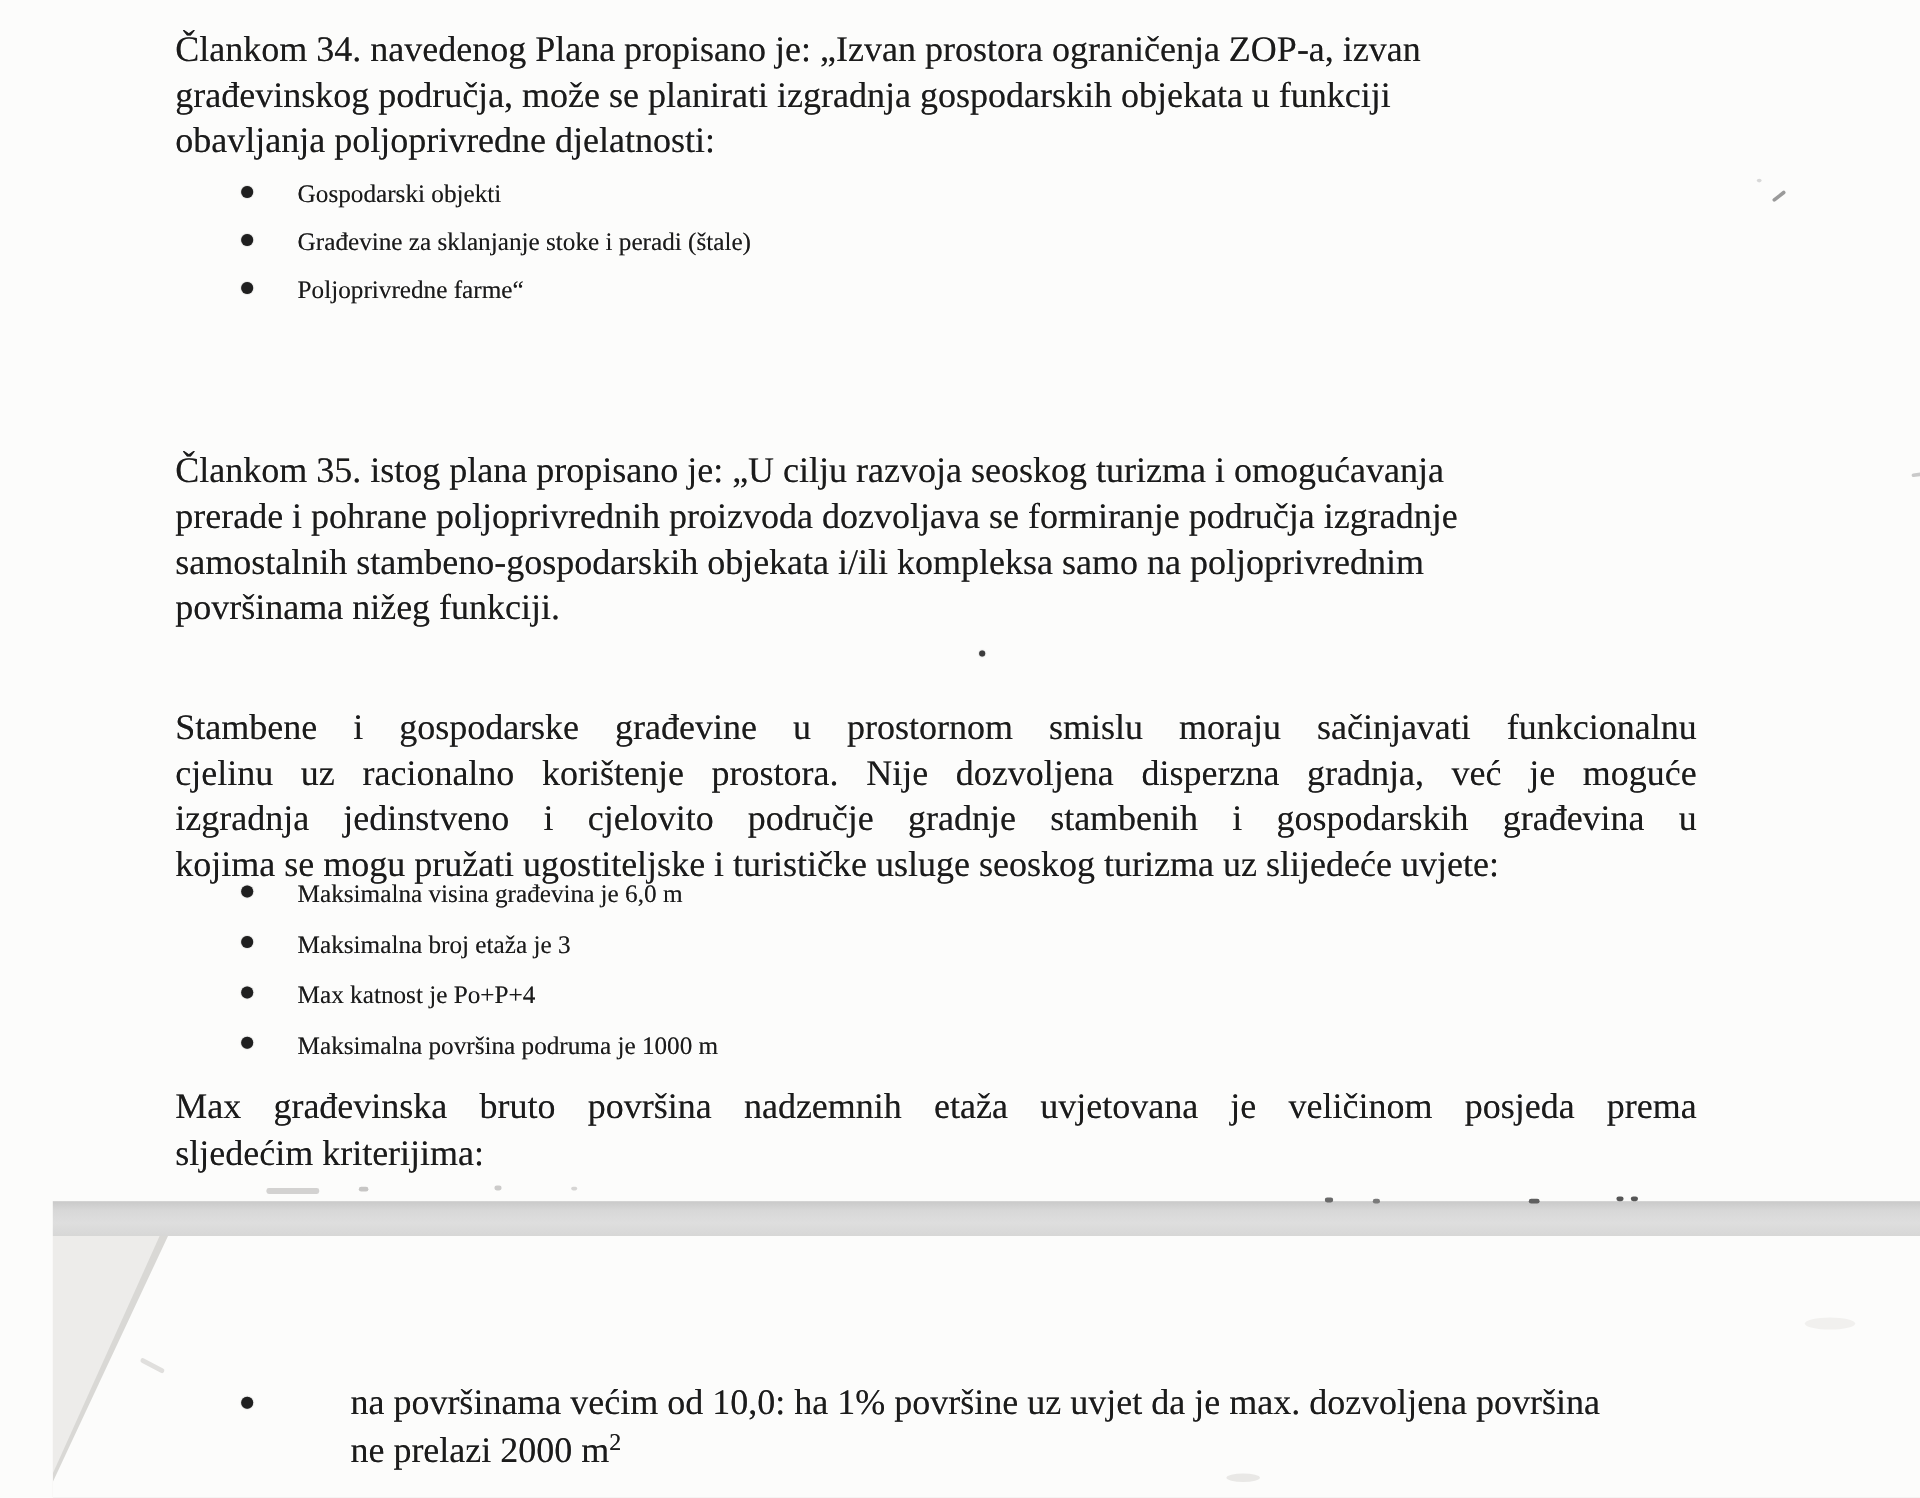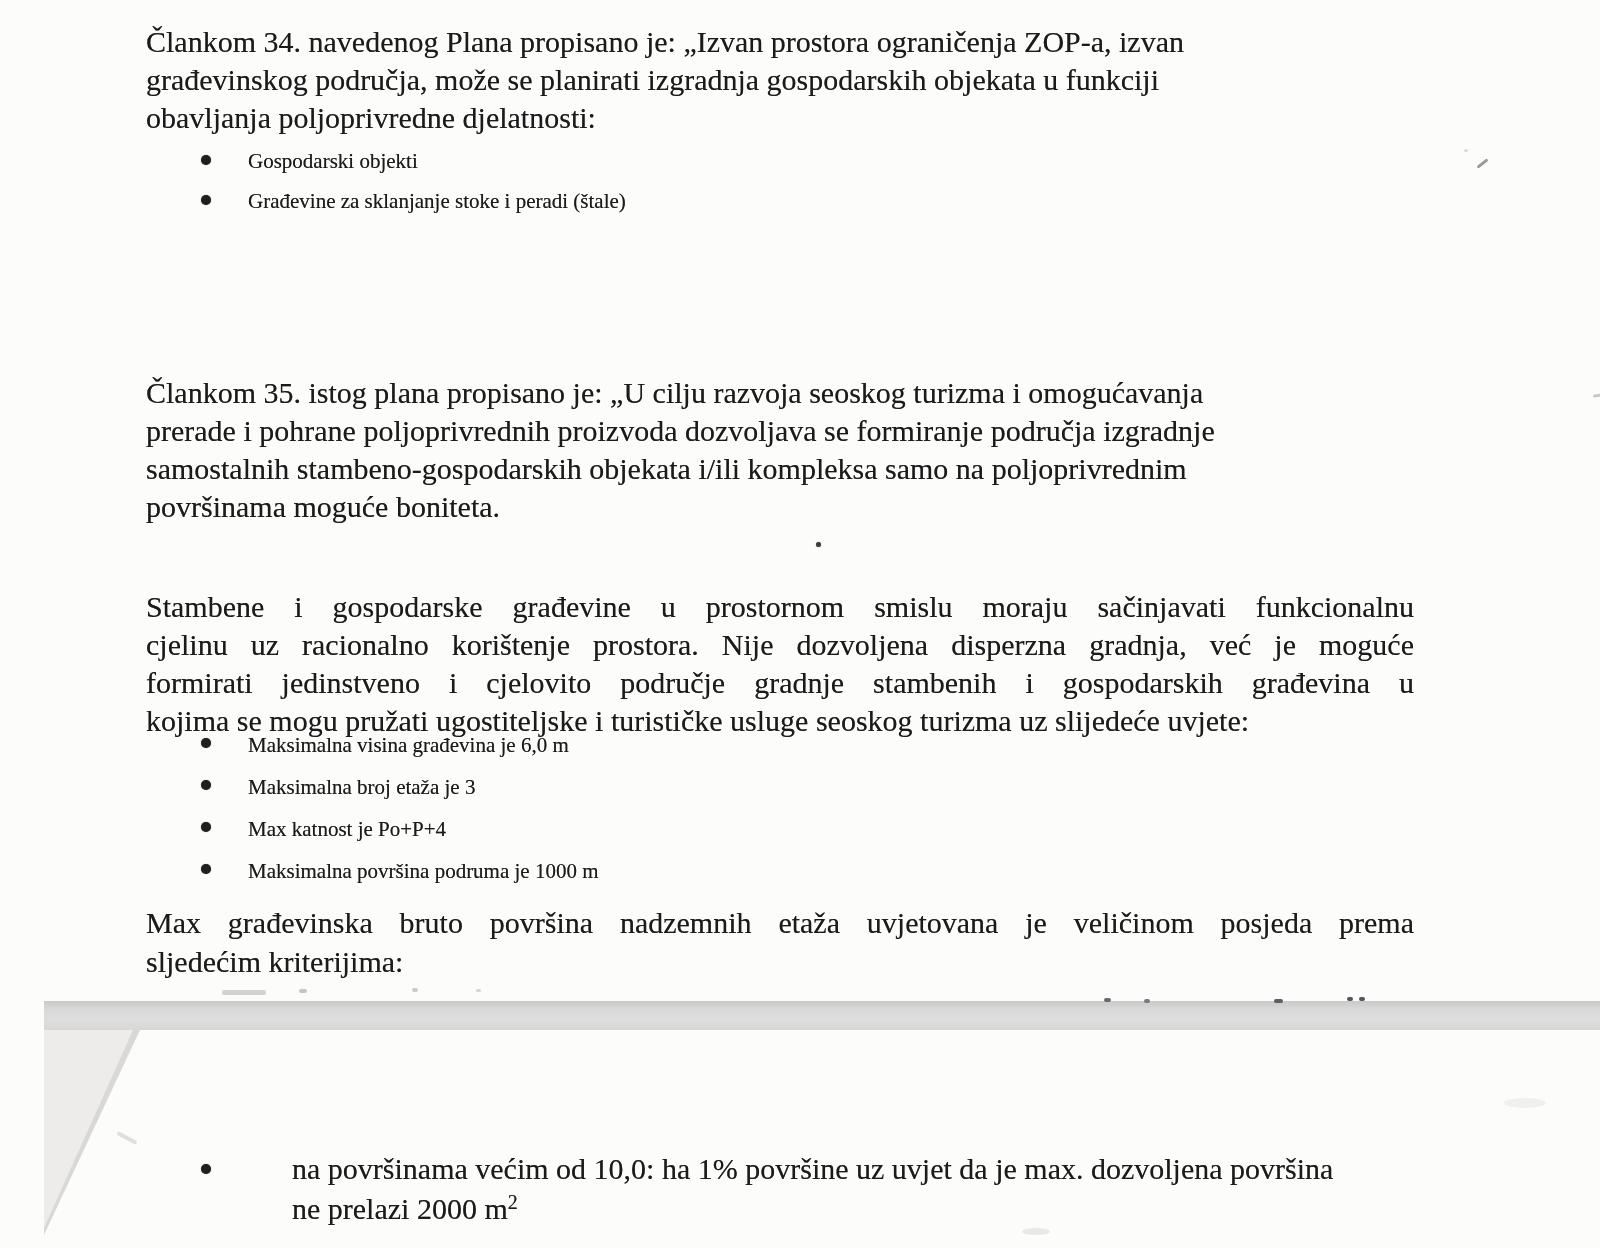--- a/index.html
+++ b/index.html
@@ -82,33 +82,37 @@
 
   <div class="blist list1" style="top:141px">
     <div class="item">
       <span class="dot"></span>
       <span class="itxt">Gospodarski objekti</span>
     </div>
     <div class="item">
       <span class="dot"></span>
       <span class="itxt">Građevine za sklanjanje stoke i peradi (štale)</span>
     </div>
+    <div class="item">
+      <span class="dot"></span>
+      <span class="itxt">Poljoprivredne farme“</span>
+    </div>
   </div>
 
   <div class="para" style="top:374px">
     <div class="line">Člankom 35. istog plana propisano je: „U cilju razvoja seoskog turizma i omogućavanja</div>
     <div class="line">prerade i pohrane poljoprivrednih proizvoda dozvoljava se formiranje područja izgradnje</div>
     <div class="line">samostalnih stambeno-gospodarskih objekata i/ili kompleksa samo na poljoprivrednim</div>
-    <div class="line">površinama moguće boniteta.</div>
+    <div class="line">površinama nižeg funkciji.</div>
   </div>
 
   <div class="para" style="top:588px">
     <div class="line stretch">Stambene i gospodarske građevine u prostornom smislu moraju sačinjavati funkcionalnu</div>
     <div class="line stretch">cjelinu uz racionalno korištenje prostora. Nije dozvoljena disperzna gradnja, već je moguće</div>
-    <div class="line stretch">formirati jedinstveno i cjelovito područje gradnje stambenih i gospodarskih građevina u</div>
+    <div class="line stretch">izgradnja jedinstveno i cjelovito područje gradnje stambenih i gospodarskih građevina u</div>
     <div class="line">kojima se mogu pružati ugostiteljske i turističke usluge seoskog turizma uz slijedeće uvjete:</div>
   </div>
 
   <div class="blist list2" style="top:724px">
     <div class="item">
       <span class="dot"></span>
       <span class="itxt">Maksimalna visina građevina je 6,0 m</span>
     </div>
     <div class="item">
       <span class="dot"></span>

